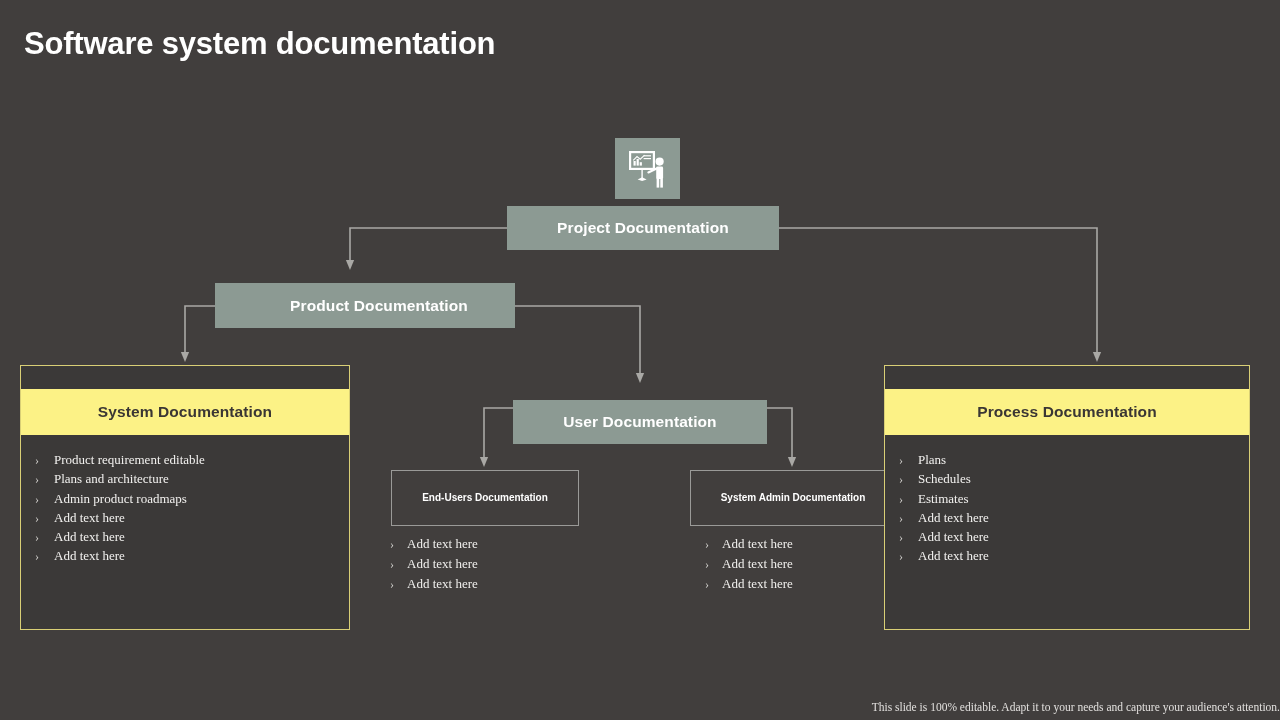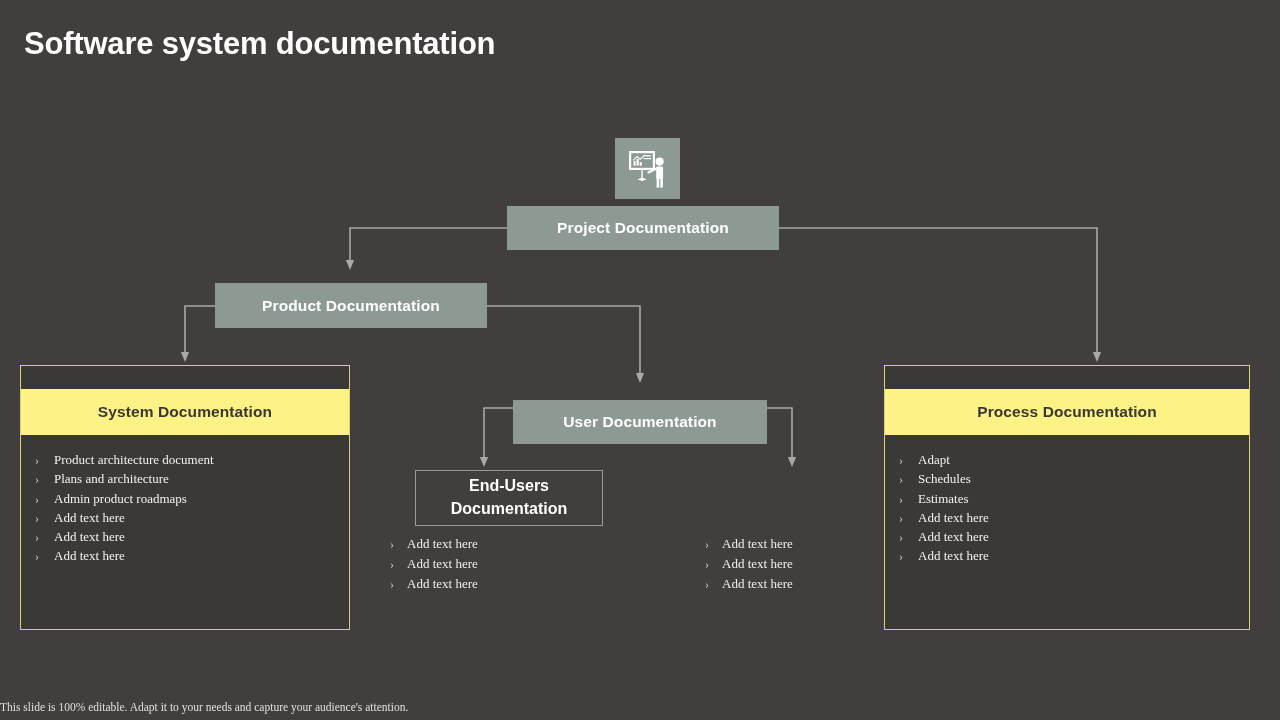--- a/index.html
+++ b/index.html
@@ -79,41 +79,41 @@
   }
   .node-project {
     left: 507px; top: 206px;
     width: 272px; height: 44px;
     font-size: 15.5px;
   }
   .node-product {
     left: 215px; top: 283px;
     width: 272px; height: 45px;
     font-size: 15.5px;
+    padding-left: 28px;
   }
   .node-user {
     left: 513px; top: 400px;
     width: 254px; height: 44px;
     font-size: 15.5px;
   }
 
   
   .outline-box {
     position: absolute;
     border: 1px solid #9a9a98;
     color: #ffffff;
     font-weight: bold;
-    font-size: 16px;
+    font-size: 10px;
     line-height: 1.42;
     display: flex;
     align-items: center;
     justify-content: center;
     text-align: center;
     background: transparent;
-    margin-left: 24px;
   }
   .box-enduser { left: 391px; top: 470px; width: 186px; height: 54px; }
   .box-sysadmin { left: 690px; top: 470px; width: 204px; height: 54px; }
 
   
   .sub-bullets {
     position: absolute;
     font-family: "Liberation Serif", serif;
     font-size: 13px;
     color: #f0efed;
@@ -175,21 +175,21 @@
     color: #cfcdca;
     font-size: 12px;
   }
 
   
   .footer-note {
     position: absolute;
     left: 0;
     top: 701px;
     width: 1280px;
-    text-align: left;
+    text-align: right;
     font-family: "Liberation Serif", serif;
     font-size: 11.5px;
     color: #e2e0de;
   }
 </style>
 </head>
 <body>
 
 <div class="slide">
 
@@ -244,20 +244,21 @@
     </svg>
   </div>
 
   <div class="node-box node-project">Project Documentation</div>
 
   <div class="node-box node-product">Product Documentation</div>
 
   <div class="node-box node-user">User Documentation</div>
 
   <div class="outline-box box-enduser">End-Users Documentation</div>
+  <div class="outline-box box-sysadmin">System Admin Documentation</div>
 
   <div class="sub-bullets bul-enduser">
     <div class="row">
       <span class="chev">›</span>
       <span>Add text  here</span>
     </div>
     <div class="row">
       <span class="chev">›</span>
       <span>Add text  here</span>
     </div>
@@ -280,21 +281,21 @@
       <span class="chev">›</span>
       <span>Add text  here</span>
     </div>
   </div>
 
   <div class="panel panel-left">
     <div class="panel-band">System Documentation</div>
     <div class="panel-list">
       <div class="row">
         <span class="chev">›</span>
-        <span>Product architecture  document</span>
+        <span>Product requirement  editable</span>
       </div>
       <div class="row">
         <span class="chev">›</span>
         <span>Plans  and architecture</span>
       </div>
       <div class="row">
         <span class="chev">›</span>
         <span>Admin  product roadmaps</span>
       </div>
       <div class="row">
@@ -310,21 +311,21 @@
         <span>Add text  here</span>
       </div>
     </div>
   </div>
 
   <div class="panel panel-right">
     <div class="panel-band">Process Documentation</div>
     <div class="panel-list">
       <div class="row">
         <span class="chev">›</span>
-        <span>Adapt</span>
+        <span>Plans</span>
       </div>
       <div class="row">
         <span class="chev">›</span>
         <span>Schedules</span>
       </div>
       <div class="row">
         <span class="chev">›</span>
         <span>Estimates</span>
       </div>
       <div class="row">

